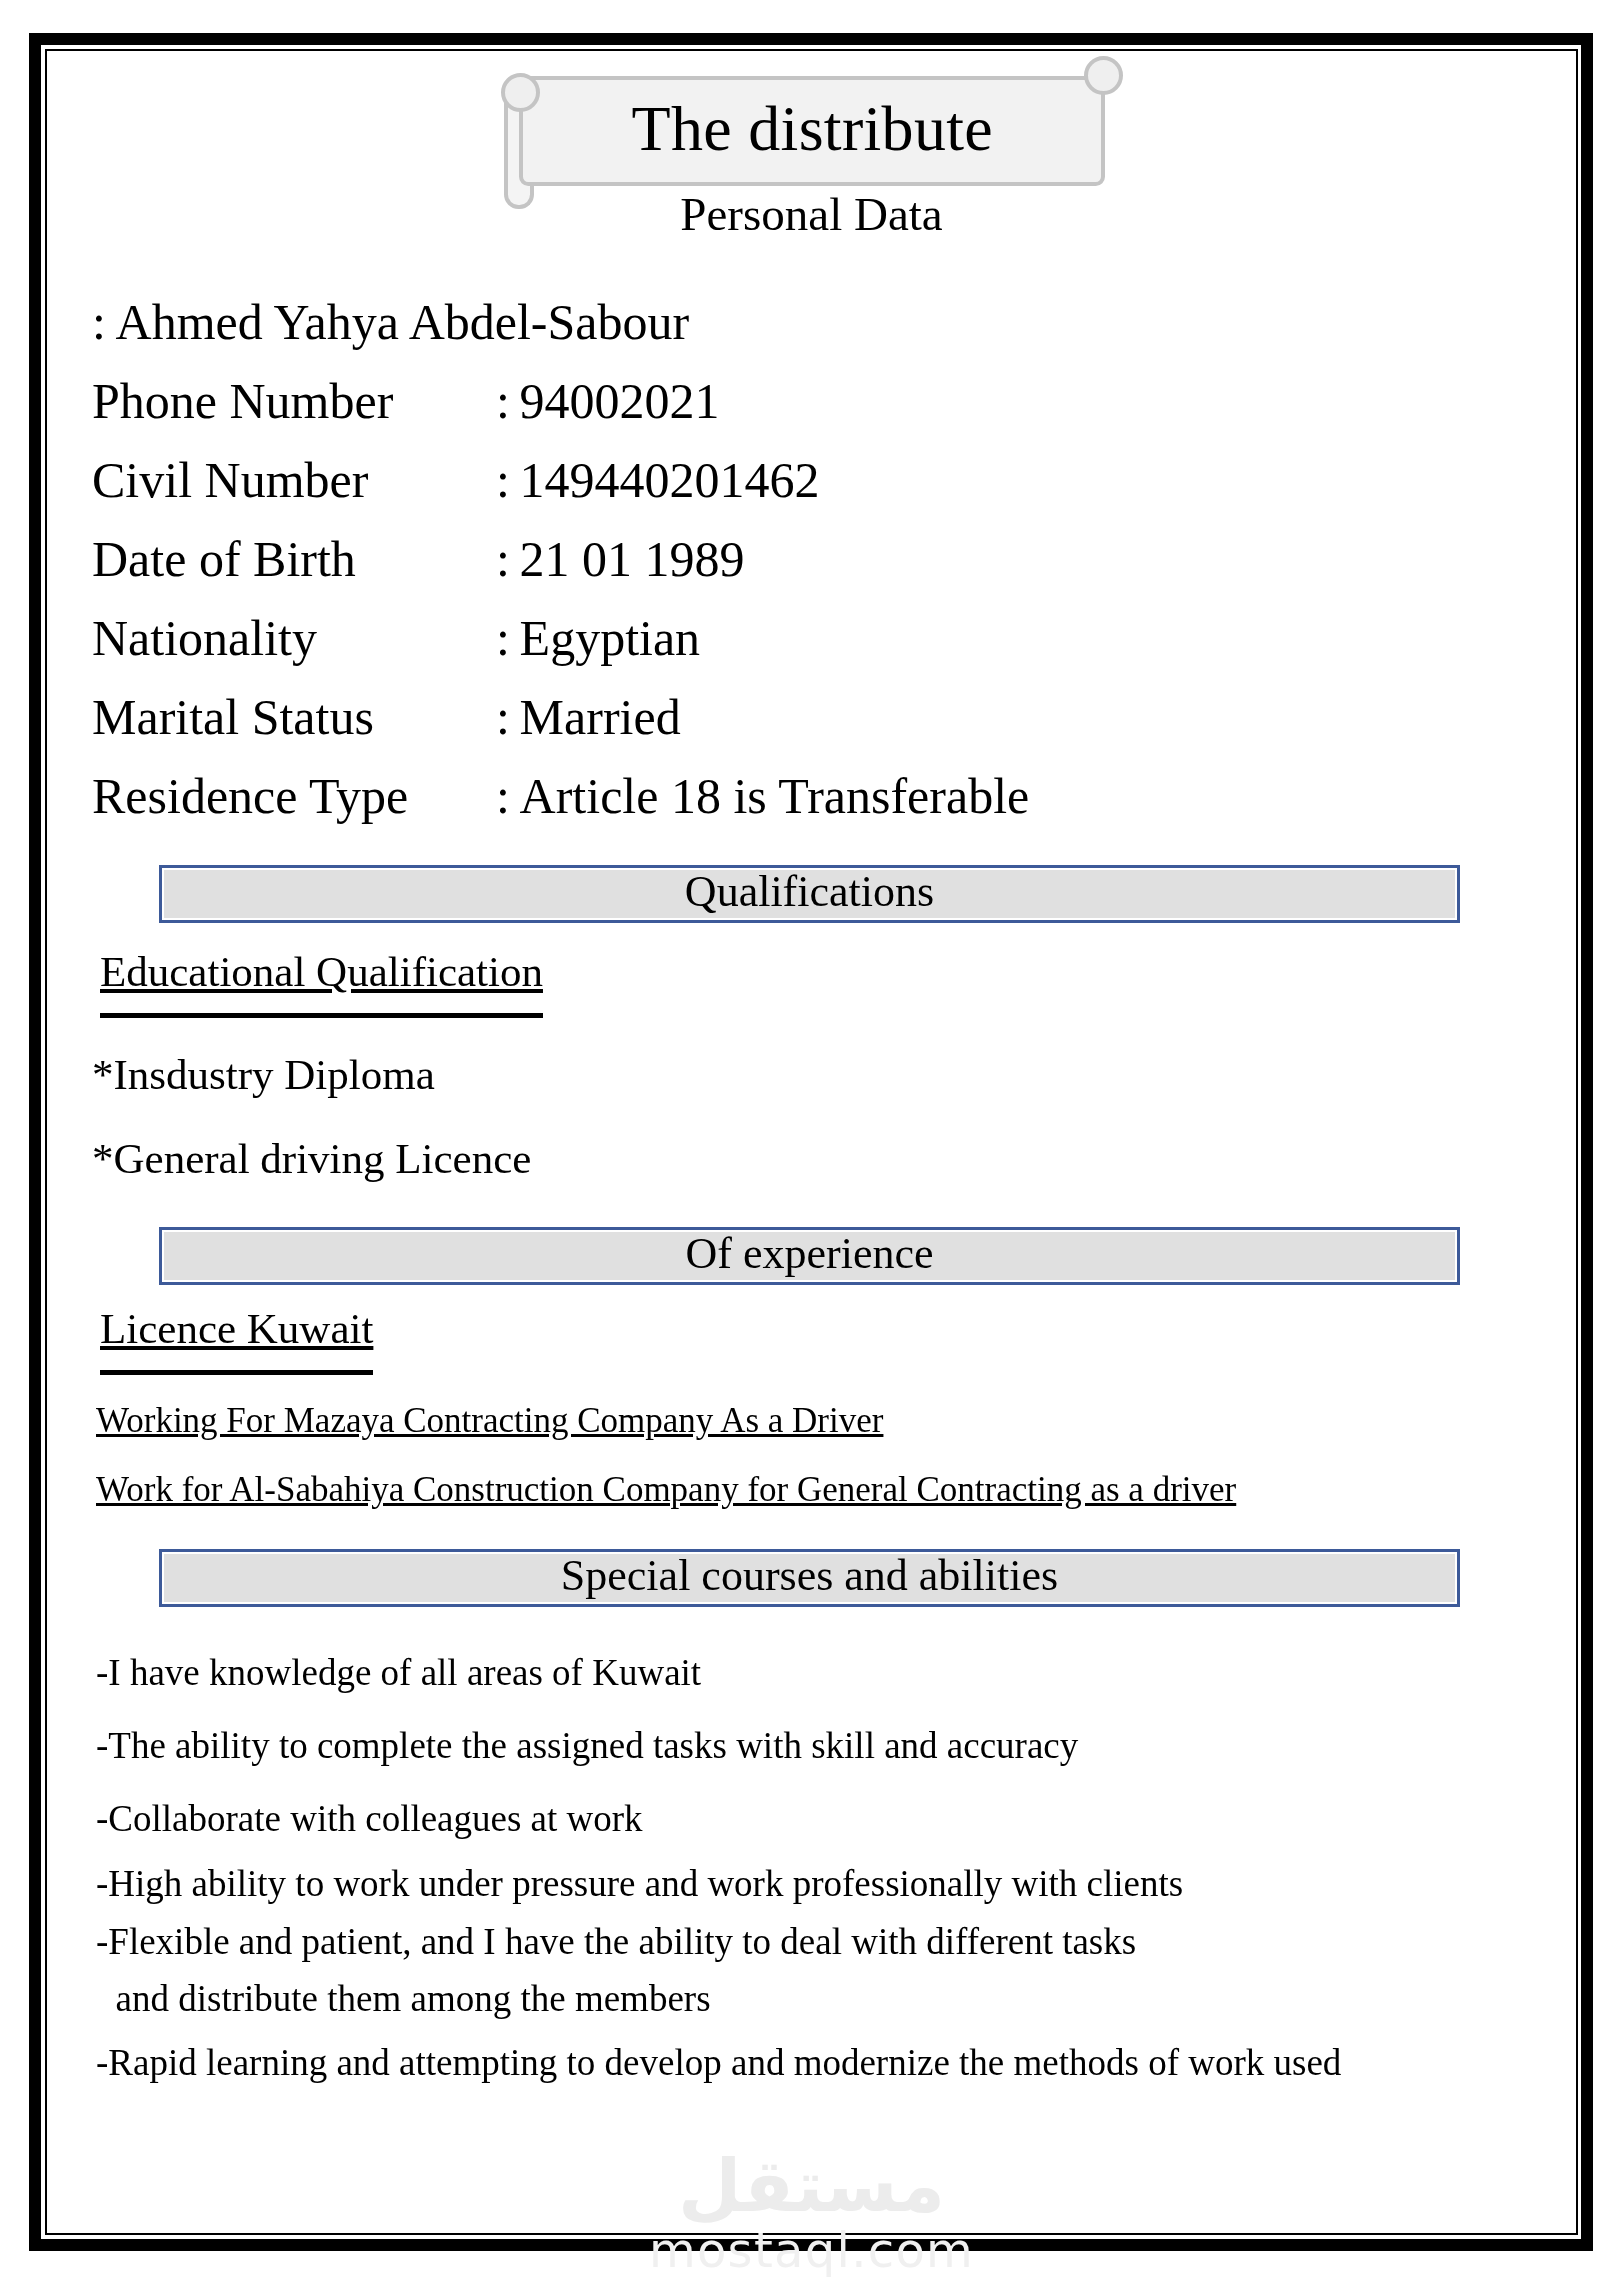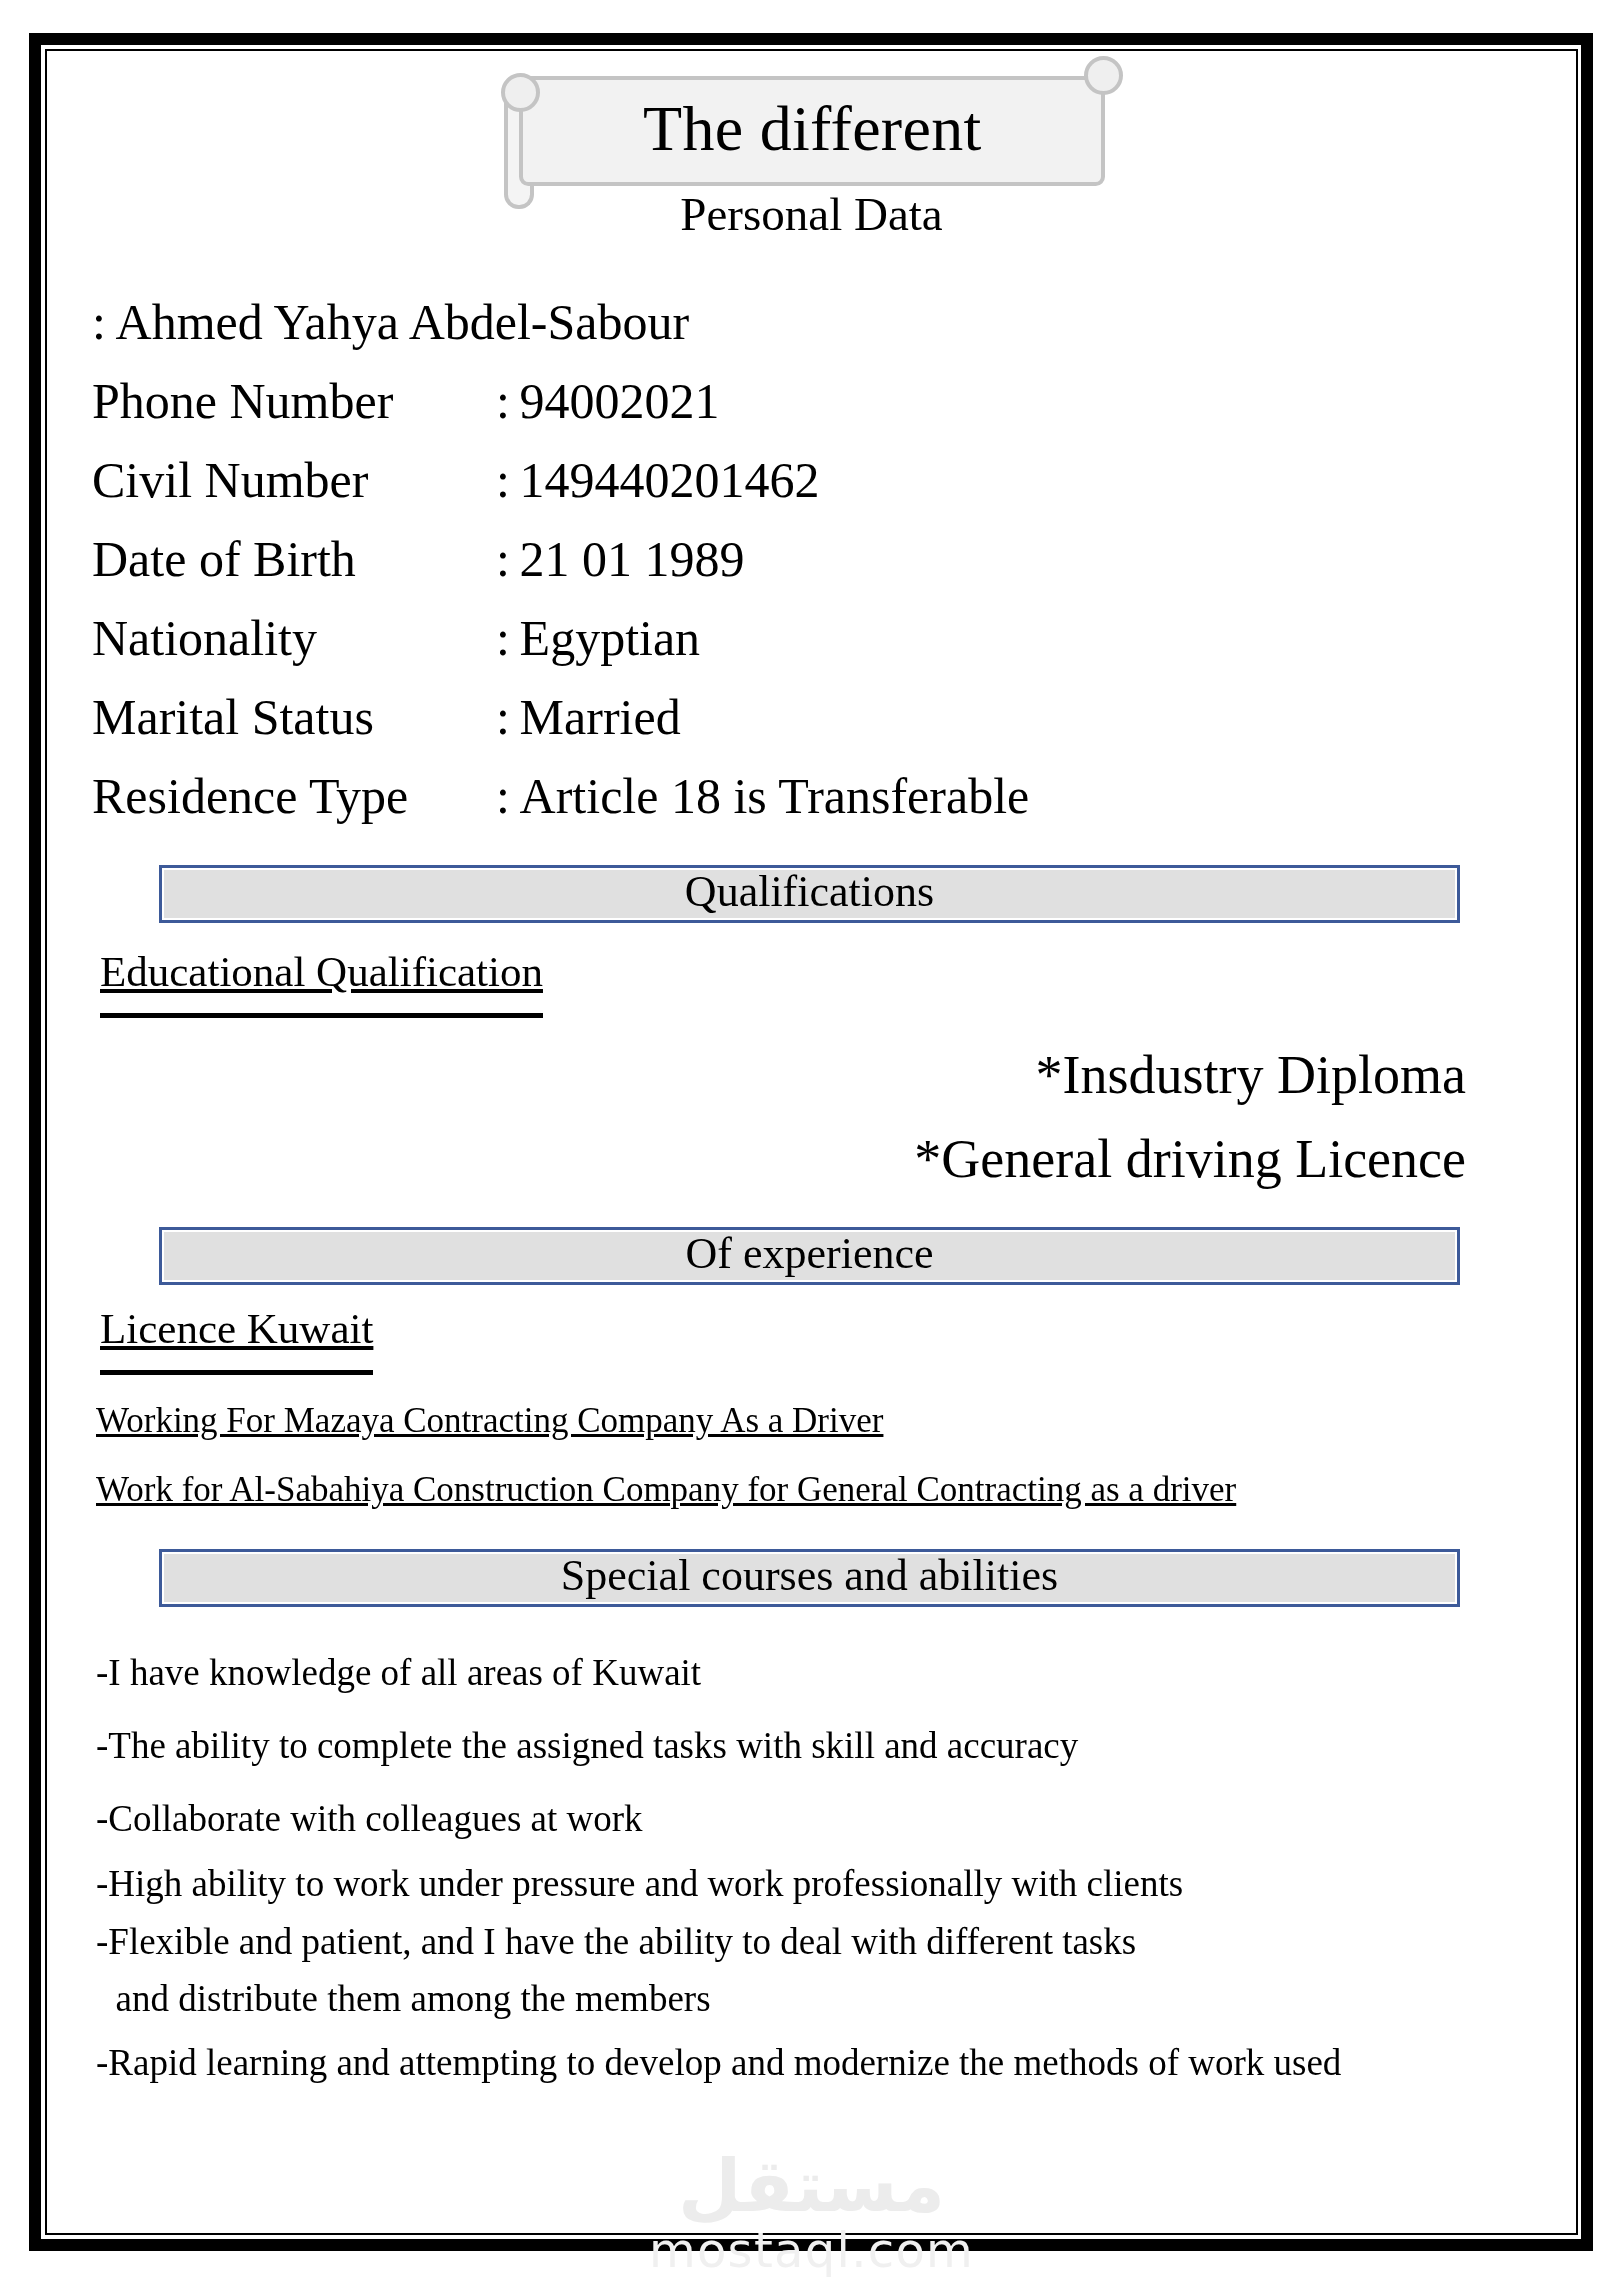--- a/index.html
+++ b/index.html
@@ -192,24 +192,23 @@
   #subheading-inside-kuwait { top: 1307px; }
 
   
   #qualification-list {
     position: absolute;
     left: 92px;
     top: 1033px;
     width: 1374px;
   }
   .qual-item {
-    font-size: 54px;
+    font-size: 43px;
     line-height: 84px;
     white-space: nowrap;
-    text-align: right;
   }
 
   
   #experience-list {
     position: absolute;
     left: 96px;
     top: 1386px;
     width: 1407px;
   }
   .exp-item {
@@ -272,21 +271,21 @@
   <div id="page-frame-inner"></div>
 </div>
 
 <div id="content">
 
   <div id="title-banner-wrap">
     <div id="scroll-tail-left"></div>
     <div class="scroll-curl" id="scroll-curl-left"></div>
     <div class="scroll-curl" id="scroll-curl-right"></div>
     <div id="title-banner">
-      <span id="doc-title">The different</span>
+      <span id="doc-title">The distribute</span>
     </div>
   </div>
 
   <div id="doc-subtitle">Personal Data</div>
 
   <div id="personal-data">
 
     <div class="pd-row">
       <span class="pd-colon">:</span>
       <span class="pd-value">Ahmed Yahya Abdel-Sabour</span>

